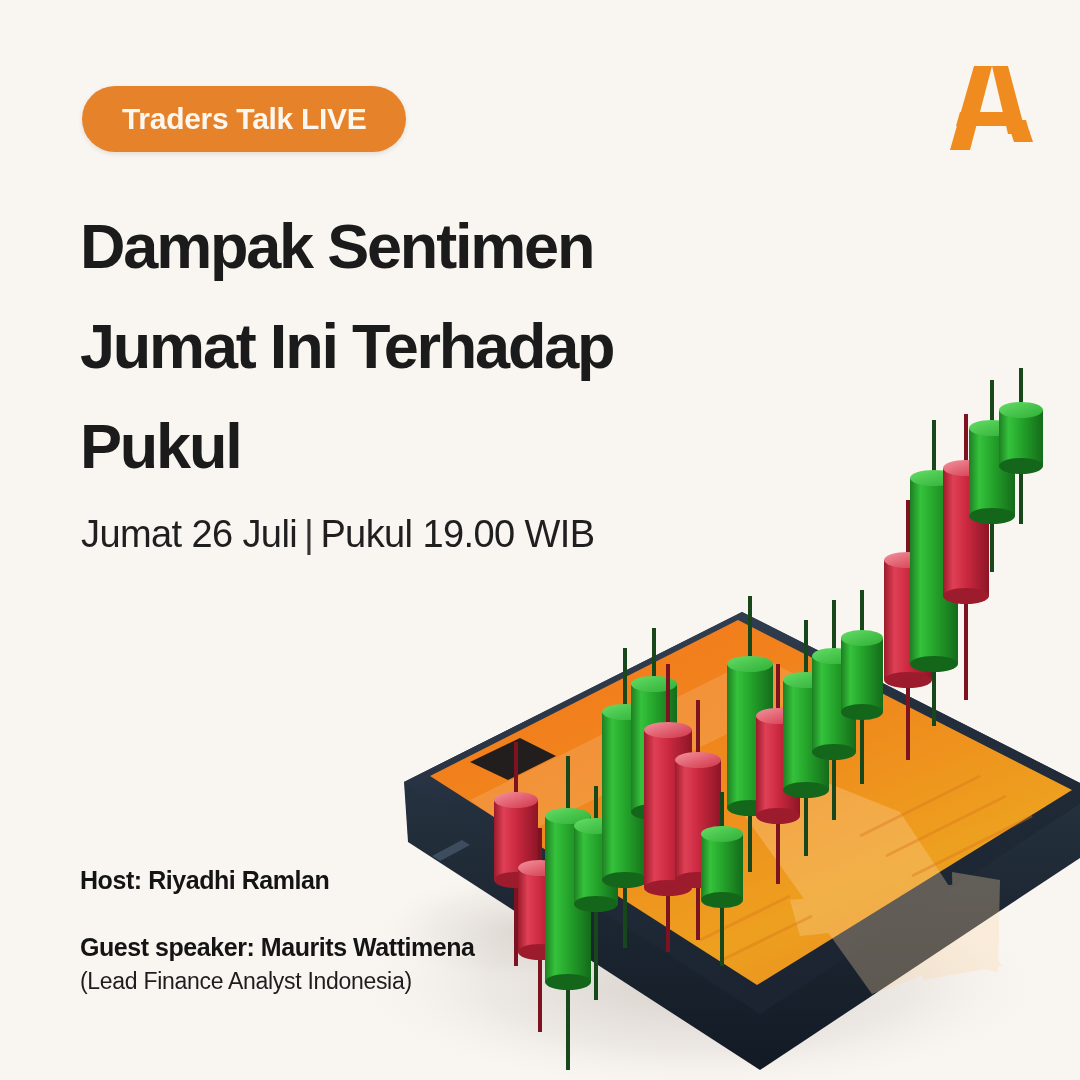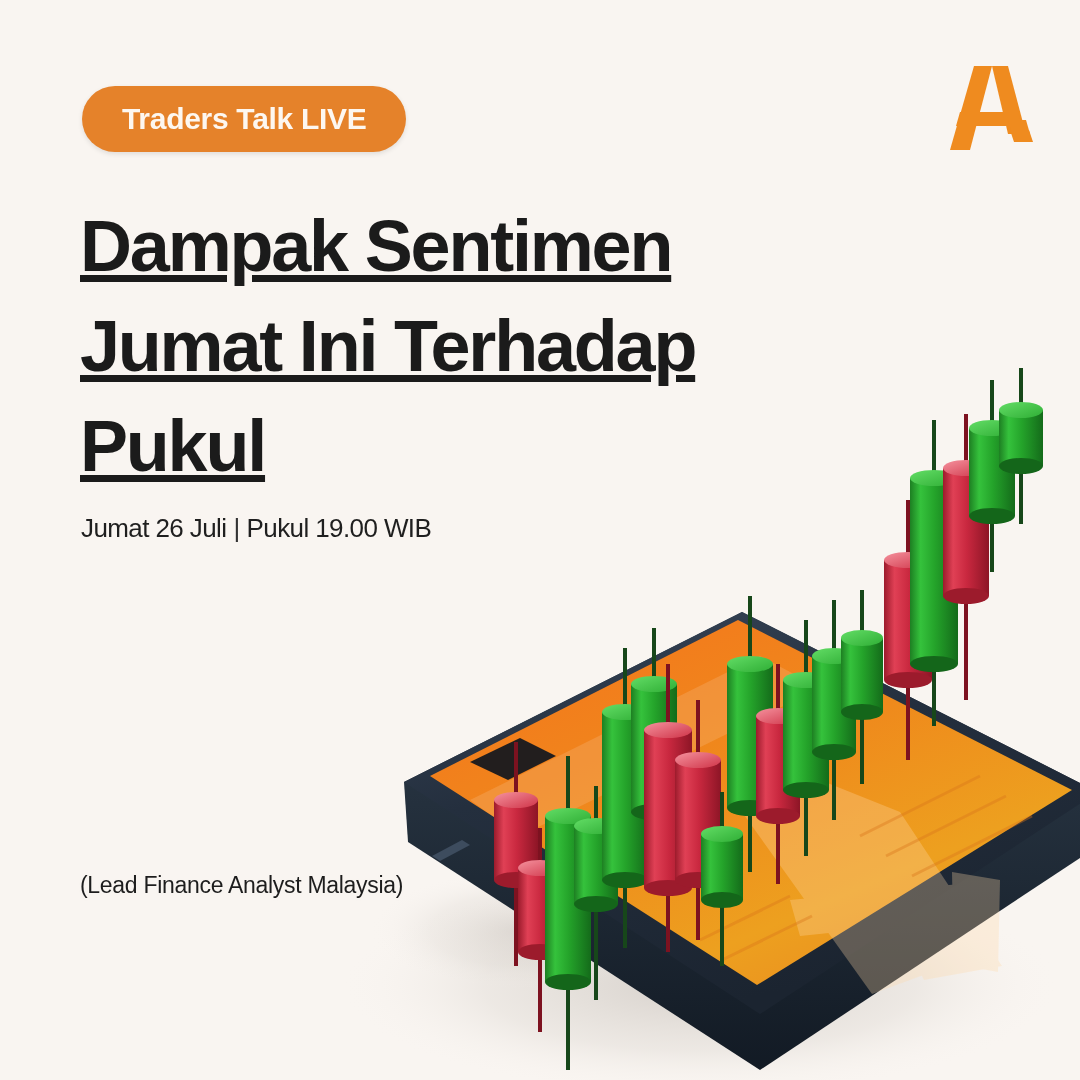--- a/index.html
+++ b/index.html
@@ -45,34 +45,33 @@
 
   
   .headline {
     position:absolute;
     left:80px; top:196px;
     width:720px;
   }
   .headline-line {
     display:block;
     color:#1b1b1b;
-    font-size:72px;
+    font-size:63px;
     font-weight:bold;
     line-height:100px;
     letter-spacing:-2.2px;
     white-space:nowrap;
-    text-decoration:underline;
   }
 
   
   .dateline {
     position:absolute;
     left:81px; top:513px;
     color:#1f1f1f;
-    font-size:26px;
+    font-size:38px;
     font-weight:normal;
     letter-spacing:-0.6px;
     white-space:nowrap;
     z-index:6;
   }
   .date-sep { padding:0 7px; font-weight:300; color:#333; }
 
   
   .speakers {
     position:absolute;
@@ -319,17 +318,21 @@
     <span class="headline-line">Jumat Ini Terhadap</span>
     <span class="headline-line">Pukul</span>
   </div>
 
   <div class="dateline">
     <span>Jumat 26 Juli</span><span class="date-sep">|</span><span>Pukul 19.00 WIB</span>
   </div>
 
   <div class="speakers">
     <div class="spk-block">
-      <span class="spk-role">(Lead Finance Analyst Malaysia)</span>
+      <span class="spk-name">Host: Riyadhi Ramlan</span>
+    </div>
+    <div class="spk-block">
+      <span class="spk-name">Guest speaker: Maurits Wattimena</span>
+      <span class="spk-role">(Lead Finance Analyst Indonesia)</span>
     </div>
   </div>
 
 </div>
 
 </body></html>

